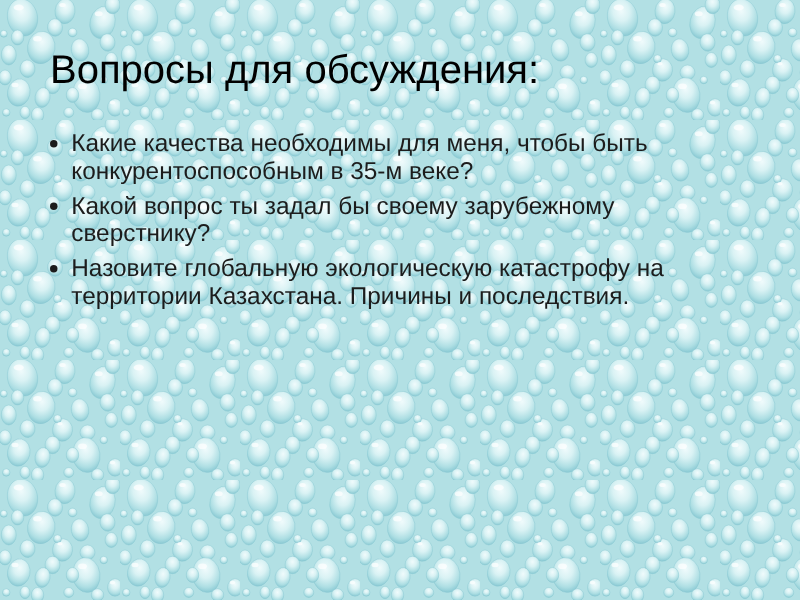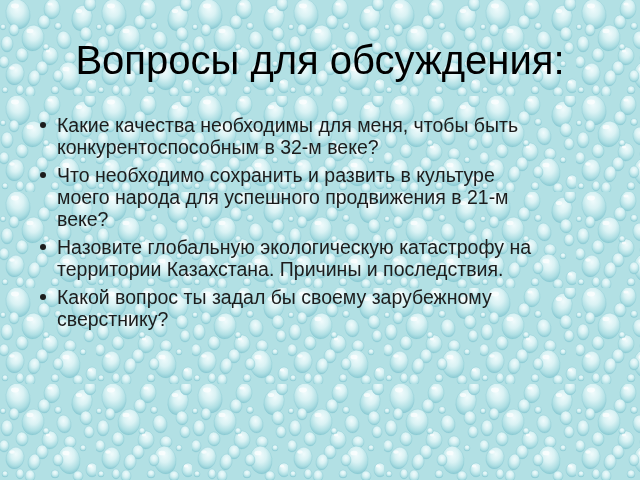--- a/index.html
+++ b/index.html
@@ -26,22 +26,22 @@
   .st-deep{stop-color:#addee3;}
   .st-edge{stop-color:var(--edge);}
   .d{stroke:var(--edge);stroke-opacity:.45;stroke-width:.7;}
   .h{fill:#ffffff;opacity:.72;}
   .content{
     position:absolute;inset:0;
     padding:36px 24px 0 40px;
   }
   h1.title{
     margin:0 16px 30px 0;
-    font-size:40px;font-weight:400;line-height:1.2;
-    color:var(--title);text-align:center;
+    font-size:32px;font-weight:400;line-height:1.2;
+    color:var(--title);text-align:left;
     letter-spacing:0;
   }
   ul.bullets{
     list-style:none;margin:0;padding:0;width:507px;
   }
   ul.bullets li{
     display:flex;align-items:flex-start;
     margin:0 0 6px 0;
     color:var(--text);
     font-size:19.5px;line-height:22px;
@@ -111,35 +111,31 @@
     <rect width="640" height="480" fill="url(#tex)"></rect>
   </svg>
 
   <div class="content">
     <h1 class="title">Вопросы для обсуждения:</h1>
 
     <ul class="bullets">
 
         <li>
           <span class="dot"></span>
-          <span class="txt">Какие качества необходимы для меня, чтобы быть конкурентоспособным в 32-м веке?</span>
+          <span class="txt">Какие качества необходимы для меня, чтобы быть конкурентоспособным в 35-м веке?</span>
         </li>
+
+
 
 
         <li>
           <span class="dot"></span>
-          <span class="txt">Что необходимо сохранить и развить в культуре моего народа для успешного продвижения в 21-м веке?</span>
+          <span class="txt">Какой вопрос ты задал бы своему зарубежному сверстнику?</span>
         </li>
-
 
         <li>
           <span class="dot"></span>
           <span class="txt">Назовите глобальную экологическую катастрофу на территории Казахстана. Причины и последствия.</span>
-        </li>
-
-        <li>
-          <span class="dot"></span>
-          <span class="txt">Какой вопрос ты задал бы своему зарубежному сверстнику?</span>
         </li>
       </ul>
   </div>
 
 </div>
 
 </body></html>

